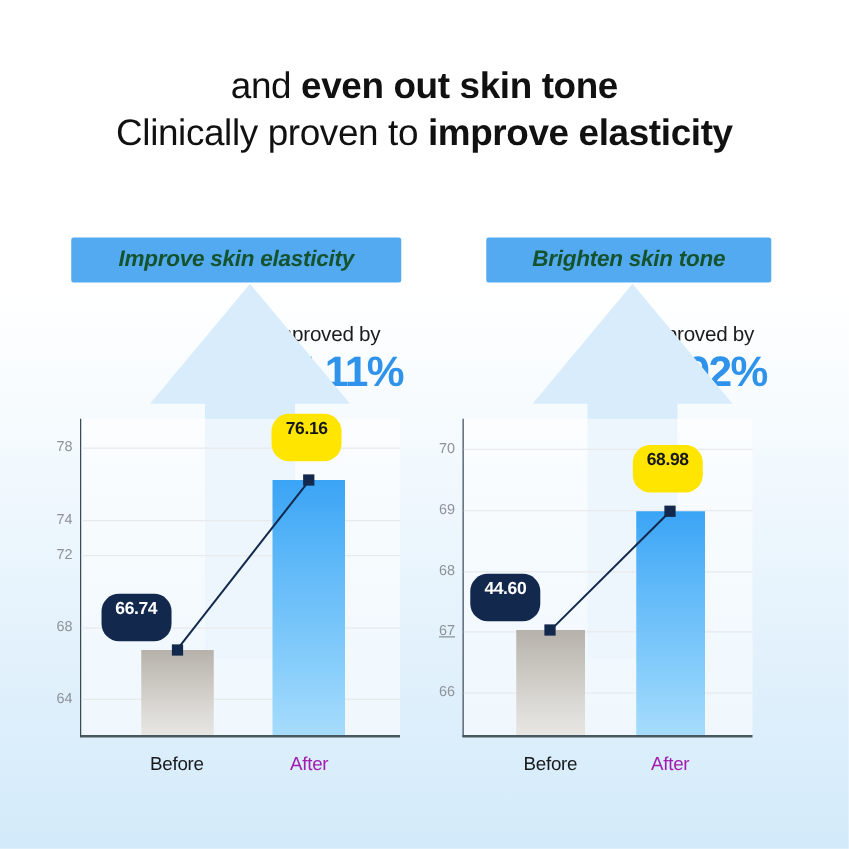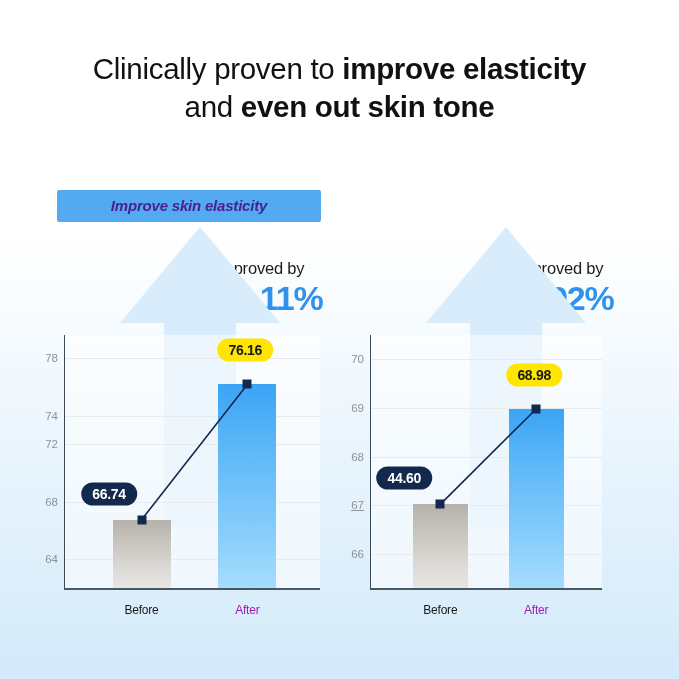--- a/index.html
+++ b/index.html
@@ -39,24 +39,24 @@
   
   .panel {
     position: absolute;
     top: 190px;
   }
   .panel.left  { left: 34px;  width: 310px; }
   .panel.right { left: 358px; width: 290px; }
 
   .banner {
     background: #53aaf0;
-    color: #4c1d95;
+    color: #14532d;
     font-style: italic;
     font-weight: 700;
-    font-size: 15px;
+    font-size: 18px;
     letter-spacing: -0.2px;
     text-align: center;
     padding: 7px 10px 8px 10px;
     border-radius: 2px;
     white-space: nowrap;
     display: block;
     margin: 0 auto;
   }
   .panel.left  .banner { width: 244px; }
   .panel.right .banner { width: 208px; }
@@ -164,44 +164,44 @@
     z-index: 4;
   }
 
   .pill {
     position: absolute;
     transform: translate(-50%, -50%);
     border-radius: 14px;
     font-size: 14px;
     font-weight: 700;
     letter-spacing: -0.3px;
-    padding: 4px 11px 4px 11px;
+    padding: 4px 11px 19px 11px;
     white-space: nowrap;
     z-index: 5;
     line-height: 15px;
   }
   .pill.dark  { background: #12284c; color: #ffffff; }
   .pill.yellow{ background: #ffe500; color: #16181c; }
 
   .xlabel {
     position: absolute;
     transform: translateX(-50%);
-    font-size: 12px;
+    font-size: 15px;
     letter-spacing: -0.2px;
     white-space: nowrap;
   }
   .xlabel.before { color: #17191c; }
   .xlabel.after  { color: #a21caf; }
 </style>
 </head>
 <body>
 
 <div class="headline">
+  <span class="ln"><span>and </span><b>even out skin tone</b></span>
   <span class="ln"><span>Clinically proven to </span><b>improve elasticity</b></span>
-  <span class="ln"><span>and </span><b>even out skin tone</b></span>
 </div>
 
 <div class="panel left">
   <div class="banner">Improve skin elasticity</div>
 
   <div class="improve-block">
     <div class="improve-label">Improved by</div>
     <div class="improve-value">+14.11%</div>
   </div>
 
@@ -231,20 +231,21 @@
           <div class="pill dark" style="left: 44px; top: 158.863px;">66.74</div>
           <div class="pill yellow" style="left: 180.325px; top: 15.45px;">76.16</div>
           <div class="xlabel before" style="left: 76.5px; top: 268px;">Before</div>
           <div class="xlabel after" style="left: 182.325px; top: 268px;">After</div>
         </div>
     </div>
   </div>
 </div>
 
 <div class="panel right">
+  <div class="banner">Brighten skin tone</div>
 
   <div class="improve-block">
     <div class="improve-label">Improved by</div>
     <div class="improve-value">+2.92%</div>
   </div>
 
   <div class="chart">
     <svg class="arrow-wm" viewBox="0 0 176 300">
       <path d="M88 0 L168 96 L124 96 L124 300 L52 300 L52 96 L8 96 Z" fill="#d8ecfb"></path>
     </svg>

